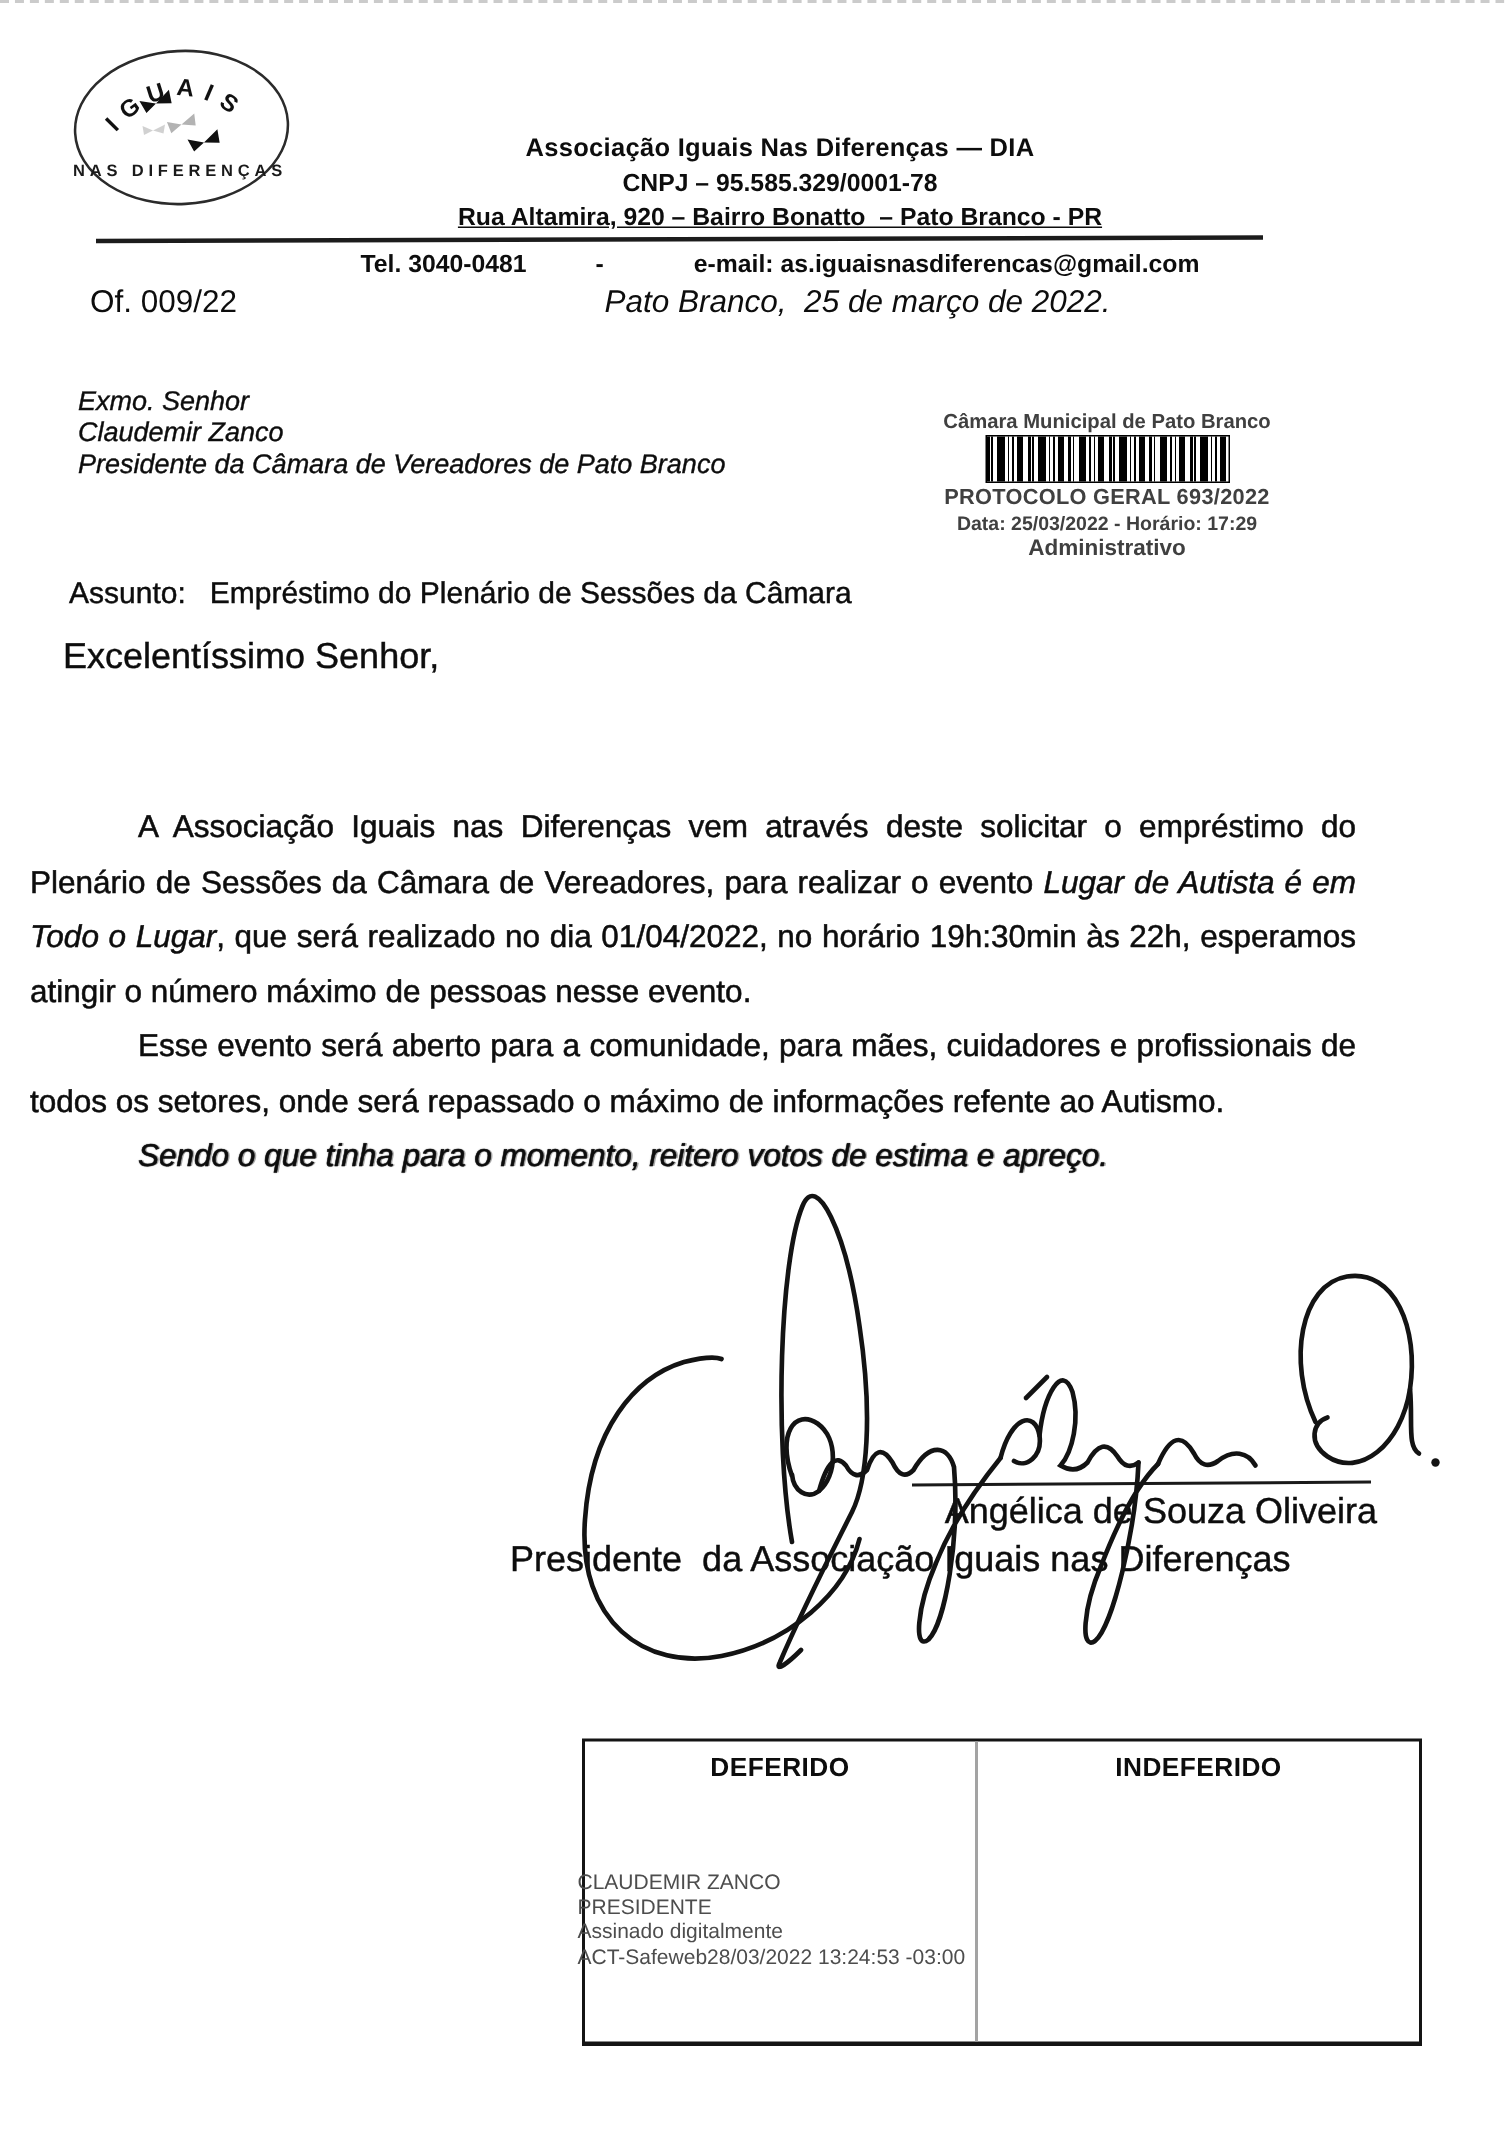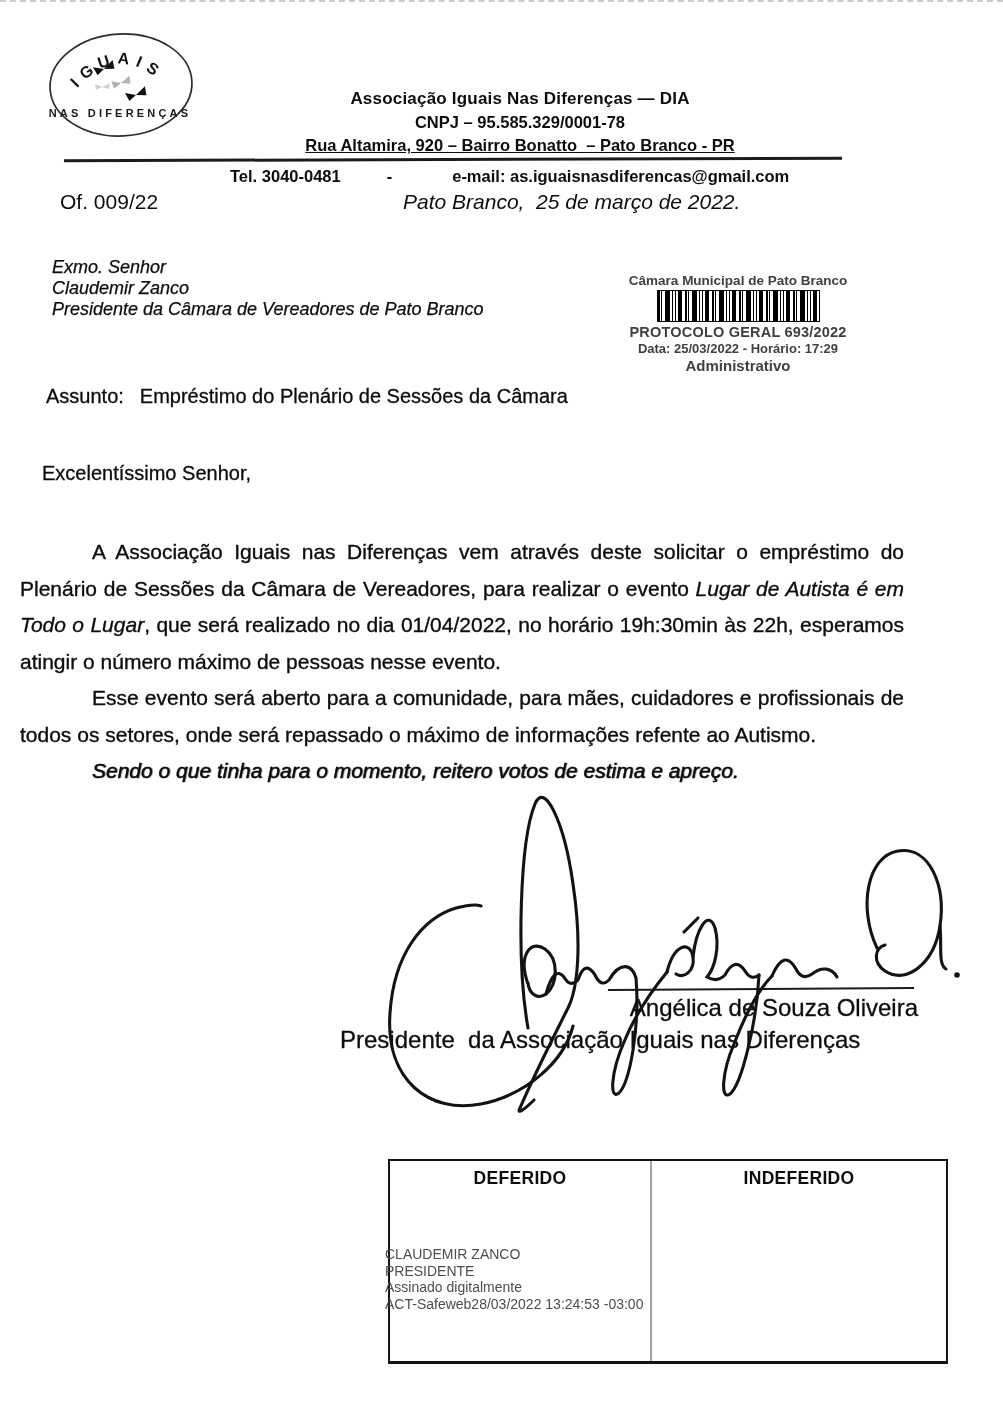--- a/index.html
+++ b/index.html
@@ -21,21 +21,21 @@
     border-top:2px dashed rgba(140,140,140,.45);
     filter:blur(.4px);
   }
 
   
   .logo-svg { left:46px; top:31px; }
   .hdr-block { left:230px; top:54px; width:580px; text-align:center; font-weight:bold;margin-top:35px; }
   .hdr-line1 { font-size:17px; letter-spacing:.2px; }
   .hdr-line2 { font-size:16.5px; margin-top:4px; }
   .hdr-line3 { font-size:16.5px; margin-top:4px;text-decoration:underline; }
-  .tel-row { margin-top:12px; font-size:16.5px; display:flex; justify-content:flex-start; align-items:baseline; }
+  .tel-row { margin-top:12px; font-size:16.5px; display:flex; justify-content:center; align-items:baseline; }
   .tel-row .t1 { margin-right:46px; }
   .tel-row .t2 { margin-right:60px; }
   .hdr-rule { left:64px; top:158px; width:778px; height:2.5px; background:#1c1c1c; transform:rotate(-.18deg); }
 
   
   .ref-num { left:60px; top:190px; font-size:21px; }
   .ref-date { left:403px; top:190px; font-size:21px;font-style:italic; }
 
   
   .recipient { left:52px; top:257px; font-size:18px; line-height:21px; font-style:oblique 4deg; }
@@ -56,21 +56,21 @@
         #000 20px 24px, #fff 24px 27px);
     outline:1px solid #000;
   }
   .stamp .s-proto { font-size:14.5px; letter-spacing:.2px; }
   .stamp .s-date { font-size:13px; margin-top:1px; }
   .stamp .s-dept { font-size:15px; margin-top:1px; }
 
   
   .subject { left:46px; top:385px; font-size:20px; -webkit-text-stroke:.3px; }
   .subject .subj-text { margin-left:16px; }
-  .salutation { left:42px; top:424px; font-size:20px;margin-top:38px; -webkit-text-stroke:.3px; }
+  .salutation { left:42px; top:424px; font-size:24px; -webkit-text-stroke:.3px; }
 
   
   .body-text { left:20px; top:534px; width:884px; font-size:21px; line-height:36.5px;
                text-align:justify; -webkit-text-stroke:.35px; }
   .body-text p { text-indent:72px; }
   .evt { font-style:italic; }
   .p3 { text-shadow:0 0 1px rgba(0,0,0,.65), 1.2px 0 0 rgba(0,0,0,.3); font-style:oblique 3deg; }
 
   
   .sig-svg { left:378px; top:778px; pointer-events:none; }

